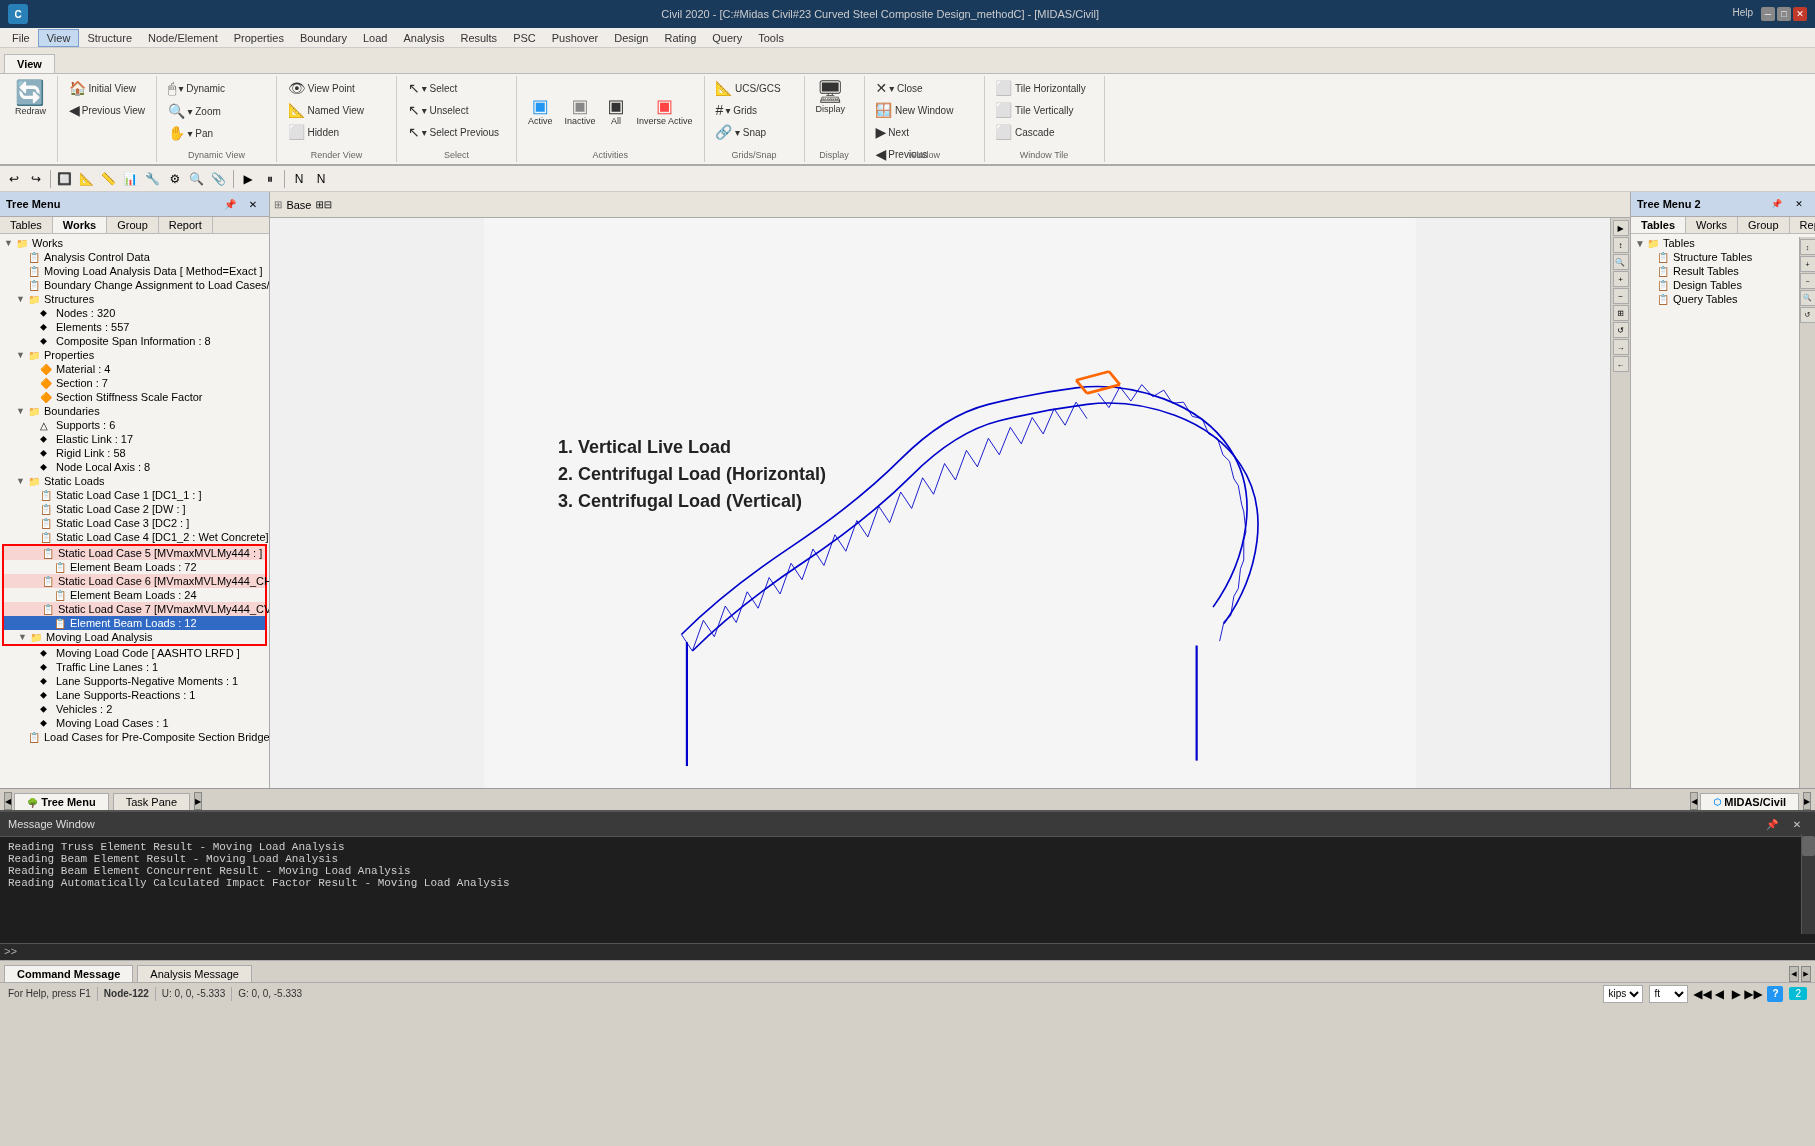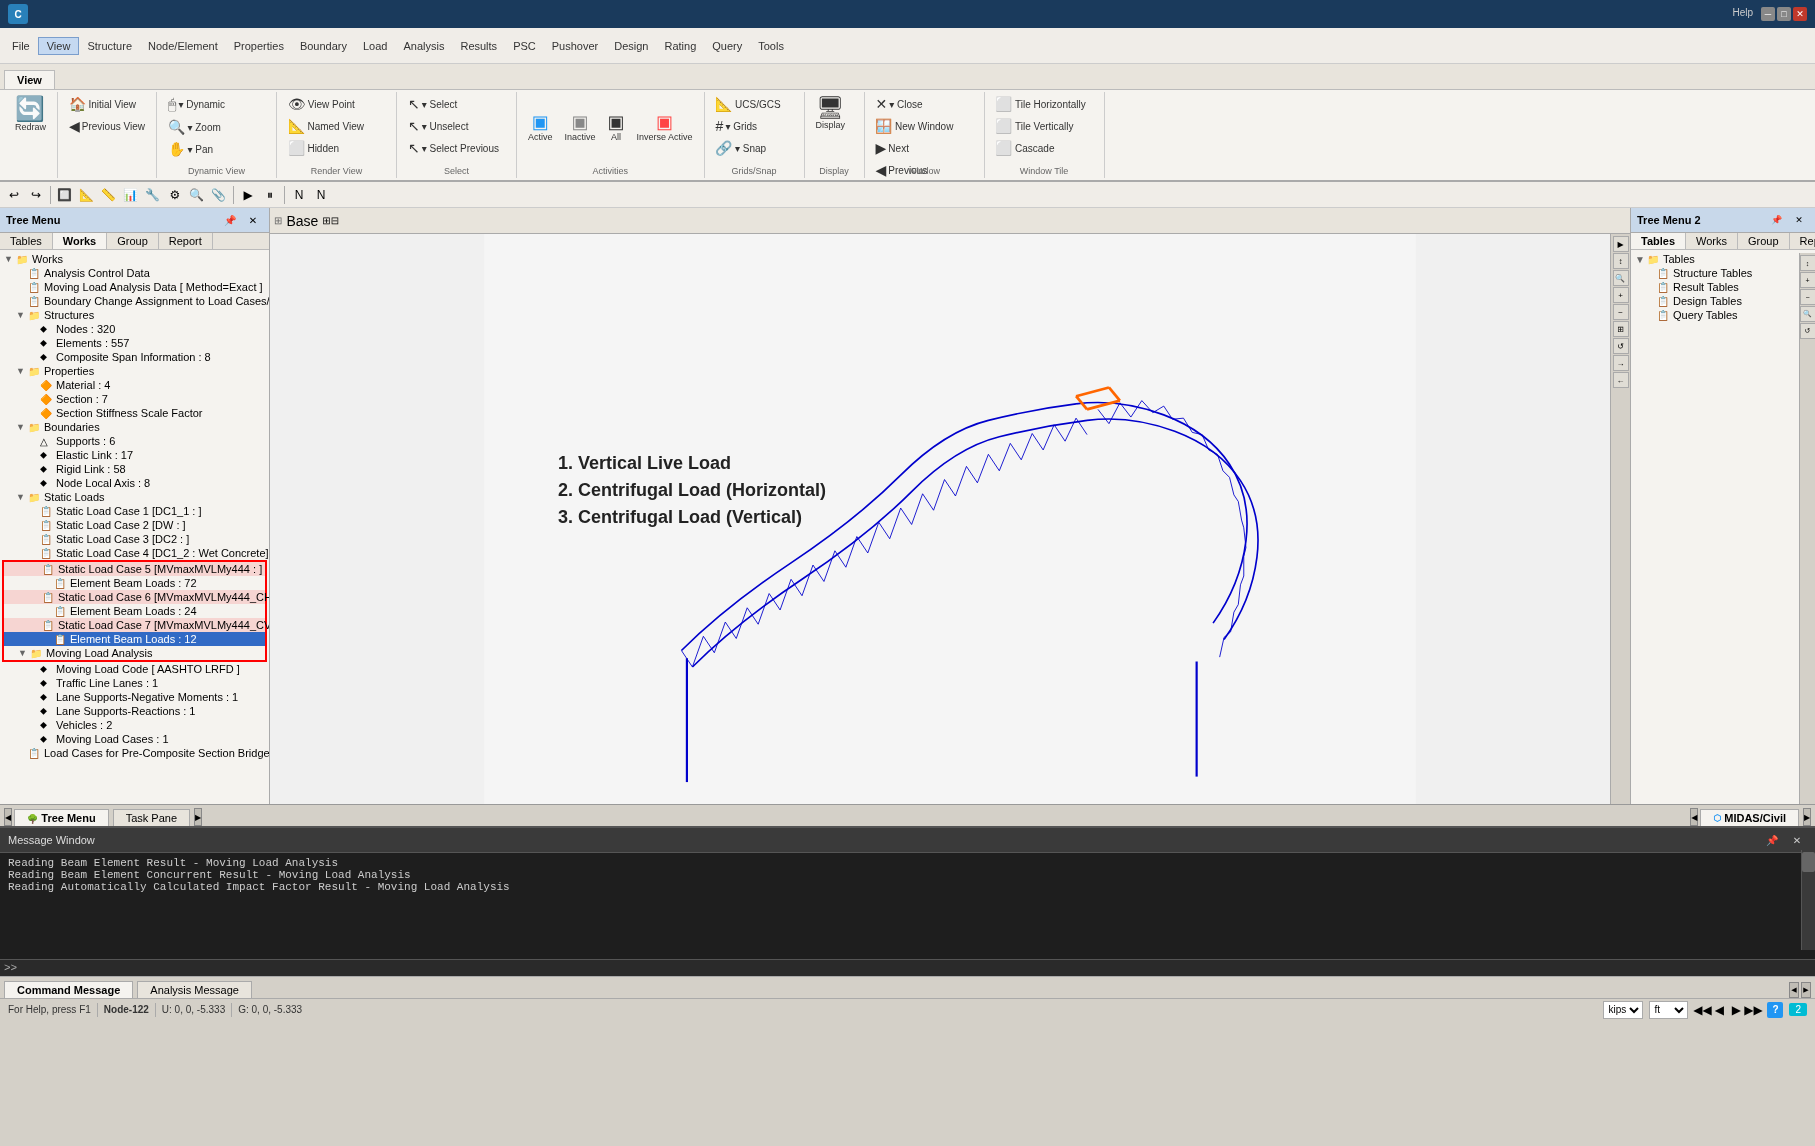--- a/index.html
+++ b/index.html
@@ -8,21 +8,21 @@
     
     #title-bar { background: #1a3a5c; color: white; height: 28px; display: flex; align-items: center; justify-content: space-between; padding: 0 8px; }
     #title-bar .title-text { font-size: 11px; color: #ccc; flex: 1; text-align: center; }
     #title-bar .title-left { display: flex; align-items: center; gap: 4px; }
     #title-bar .win-buttons { display: flex; gap: 2px; }
     #title-bar .win-btn { width: 14px; height: 14px; background: #888; border-radius: 2px; cursor: pointer; display: flex; align-items: center; justify-content: center; font-size: 9px; color: white; }
     #title-bar .win-btn.close { background: #c0392b; }
     #title-bar .app-icon { width: 20px; height: 20px; background: #2980b9; border-radius: 3px; display: flex; align-items: center; justify-content: center; color: white; font-weight: bold; font-size: 10px; }
     
     
-    #menu-bar { background: #f0ede8; height: 36px; display: flex; align-items: center; padding: 0 4px; border-bottom: 1px solid #ccc; }
+    #menu-bar { background: #f0ede8; height: 20px; display: flex; align-items: center; padding: 0 4px; border-bottom: 1px solid #ccc; }
     .menu-item { padding: 2px 8px; cursor: pointer; font-size: 11px; color: #333; }
     .menu-item.active { background: #c5d9f1; border: 1px solid #7b9ecc; }
     
     
     #ribbon { background: #f5f3ef; border-bottom: 2px solid #aaa; display: flex; flex-direction: column; }
     #ribbon-tabs { display: flex; align-items: flex-end; padding: 0 4px; background: #e8e4dc; border-bottom: 1px solid #bbb; height: 26px; }
     .ribbon-tab { padding: 3px 12px; font-size: 11px; cursor: pointer; color: #333; border: 1px solid transparent; border-bottom: none; background: #e0dbd2; margin-right: 2px; }
     .ribbon-tab.active { background: #f5f3ef; border-color: #bbb; color: #000; font-weight: bold; }
     #ribbon-content { display: flex; align-items: stretch; padding: 2px 4px; height: 90px; }
     .ribbon-group { display: flex; flex-direction: column; border-right: 1px solid #ccc; padding: 2px 6px; min-width: 80px; position: relative; }
@@ -85,20 +85,21 @@
     #viewport-side-tools { position: absolute; right: 0; top: 0; bottom: 0; width: 20px; background: #d4d0c8; border-left: 1px solid #aaa; display: flex; flex-direction: column; align-items: center; padding: 4px 0; gap: 2px; }
     .side-tool { width: 16px; height: 16px; background: #e0ddd5; border: 1px solid #aaa; cursor: pointer; display: flex; align-items: center; justify-content: center; font-size: 8px; }
   </style>
 </head>
 <body>
 
 <div id="title-bar">
   <div class="title-left">
     <div class="app-icon">C</div>
   </div>
+  <div class="title-text">Civil 2020 - [C:#Midas Civil#23 Curved Steel Composite Design_methodC] - [MIDAS/Civil]</div>
   <div class="win-buttons">
     <span style="font-size:10px;color:#ccc;margin-right:6px;">Help</span>
     <div class="win-btn">─</div>
     <div class="win-btn">□</div>
     <div class="win-btn close">✕</div>
   </div>
 </div>
 
 <div id="menu-bar">
   <div class="menu-item">File</div>
@@ -511,21 +512,21 @@
       <span style="color:#666; font-size:9px; min-width:10px;"></span>
       <span style="font-size:10px; min-width:14px;">📋</span>
       <span>Load Cases for Pre-Composite Section Bridge</span>
     </div>
       </div>
   </div>
 
   <div id="viewport-area" style="flex:1; display:flex; flex-direction:column; background:#888; overflow:hidden; position:relative;">
     <div id="viewport-toolbar" style="background:#e8e4dc; height:26px; display:flex; align-items:center; padding:0 4px; gap:4px; border-bottom:1px solid #aaa;">
       <span style="font-size:10px; color:#666;">⊞</span>
-      <span style="font-size:14px;">Base</span>
+      <span style="font-size:11px;">Base</span>
       <span style="font-size:10px;">⊞⊟</span>
     </div>
     <div id="viewport" style="flex:1; background:#f0f0f0; position:relative; overflow:hidden;">
       
       <svg id="structure-svg" viewBox="0 0 850 520" style="width:100%; height:100%;" xmlns="http://www.w3.org/2000/svg">
         <rect width="850" height="520" fill="#f5f5f5"></rect>
 
         <g stroke="#0000cc" stroke-width="1.2" fill="none">
 
           <path d="M 180,380 Q 220,340 280,300 Q 340,260 380,220 Q 420,180 460,170 Q 500,160 540,155" stroke="#0000cc" stroke-width="1.5"></path>
@@ -709,20 +710,21 @@
 
 <div id="message-window" style="height:150px; background:#1e1e1e; display:flex; flex-direction:column; border-top:2px solid #555; position:relative;">
   <div id="message-header" style="background:#3a3a3a; color:#ddd; padding:2px 8px; display:flex; align-items:center; justify-content:space-between; font-size:11px; border-bottom:1px solid #555;">
     <span>Message Window</span>
     <div style="display:flex; gap:4px;">
       <div class="toolbar-btn" style="color:#ccc; font-size:10px;">📌</div>
       <div class="toolbar-btn" style="color:#ccc; font-size:10px;">✕</div>
     </div>
   </div>
   <div id="message-content" style="flex:1; overflow-y:auto; padding:4px 8px 4px 8px; color:#ccc; font-size:11px; font-family:'Courier New', monospace; background:#1e1e1e; padding-right:20px;">
+    <div>Reading Truss Element Result - Moving Load Analysis</div>
     <div>Reading Beam Element Result - Moving Load Analysis</div>
     <div>Reading Beam Element Concurrent Result - Moving Load Analysis</div>
     <div>Reading Automatically Calculated Impact Factor Result - Moving Load Analysis</div>
   </div>
   <div id="message-input-row" style="display:flex; align-items:center; background:#2a2a2a; padding:2px 4px; border-top:1px solid #555;">
     <span style="color:#aaa; margin-right:4px; font-family:'Courier New'">&gt;&gt;</span>
     <input type="text" style="flex: 1 1 0%; background: rgb(42, 42, 42); border: none; color: rgb(204, 204, 204); font-size: 11px; font-family: &quot;Courier New&quot;; outline: none;">
   </div>
 
   <div style="position:absolute; right:0; top:22px; bottom:26px; width:14px; background:#3a3a3a; border-left:1px solid #555;">

